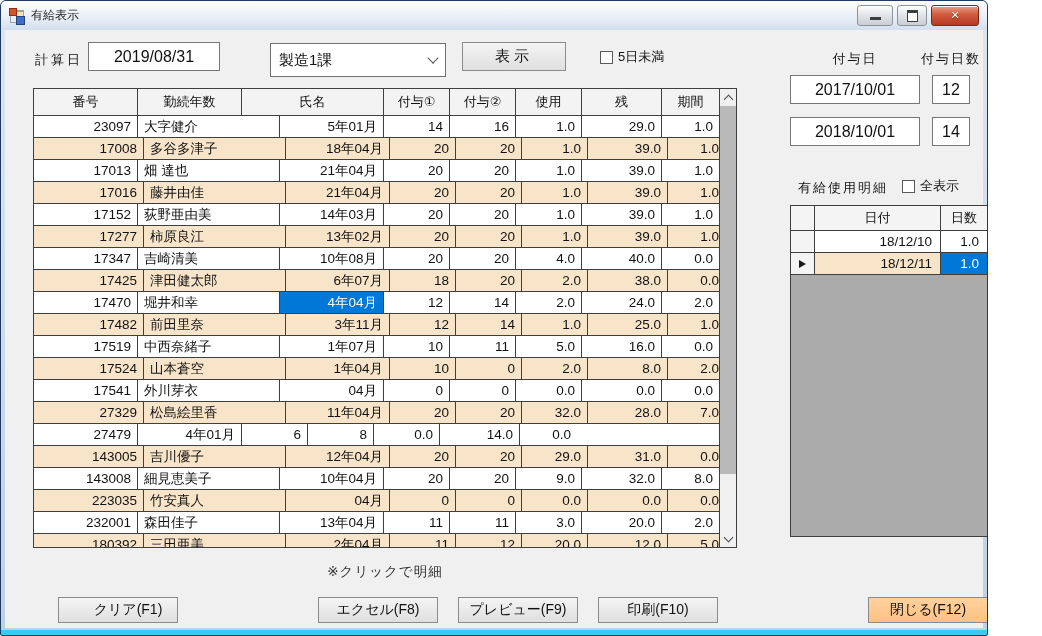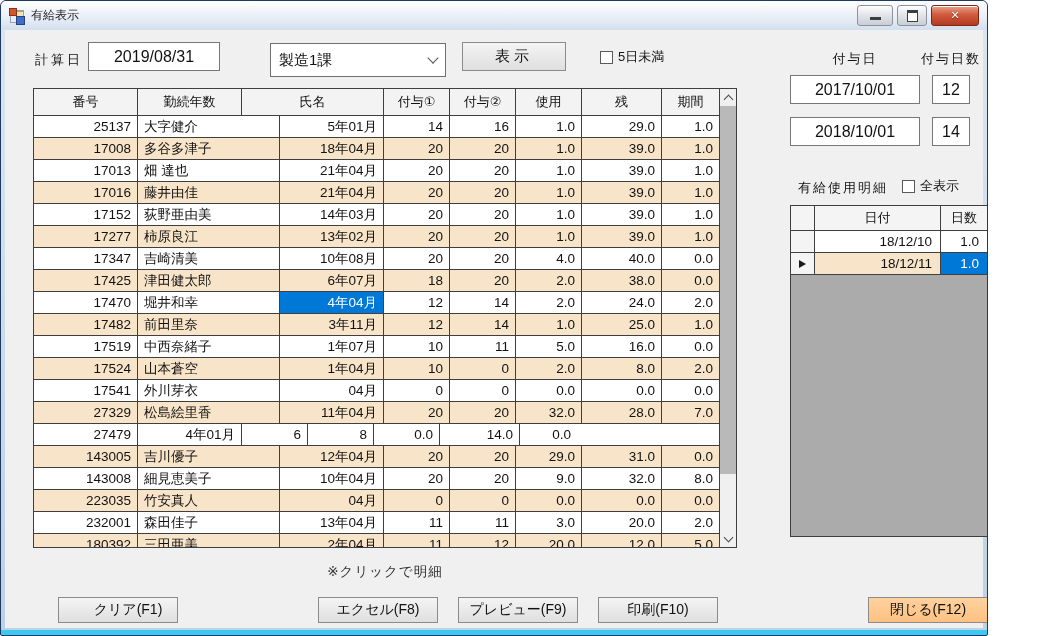--- a/index.html
+++ b/index.html
@@ -63,21 +63,21 @@
   .cb{width:13px;height:13px;background:#ffffff;border:1px solid #5a5a5a;box-sizing:border-box;flex:0 0 13px;}
   .check-row .lbl{position:static;font-size:13px;}
 
   
   .grid{position:absolute;left:28px;top:58px;width:704px;height:460px;background:#ffffff;
     border:1px solid #3f3f3f;box-sizing:border-box;overflow:hidden;}
   .grid-header{display:flex;height:27px;background:#f3f3f3;border-bottom:1px solid #3f3f3f;box-sizing:border-box;}
   .g-h{box-sizing:border-box;border-right:1px solid #3f3f3f;display:flex;align-items:center;justify-content:center;
     font-size:13px;color:#111;}
   .g-row{display:flex;height:22px;border-bottom:1px solid #3f3f3f;box-sizing:border-box;background:#ffffff;}
-  .g-row.alt{background:#f8e4c8;}
+  .g-row.alt{background:#f8e4c8;padding-left:6px;}
   .g-cell{box-sizing:border-box;border-right:1px solid #3f3f3f;padding:0 6px;display:flex;align-items:center;
     font-size:13.5px;color:#111;overflow:hidden;white-space:nowrap;}
   .c0{width:104px;justify-content:flex-end;}
   .c1{width:142px;justify-content:flex-start;}
   .c2{width:104px;justify-content:flex-end;}
   .c3{width:66px;justify-content:flex-end;}
   .c4{width:66px;justify-content:flex-end;}
   .c5{width:66px;justify-content:flex-end;}
   .c6{width:80px;justify-content:flex-end;}
   .c7{width:57px;justify-content:flex-end;border-right:none;}
@@ -174,21 +174,21 @@
           <div class="g-h c2">勤続年数</div>
           <div class="g-h c1">氏名</div>
           <div class="g-h c3">付与①</div>
           <div class="g-h c4">付与②</div>
           <div class="g-h c5">使用</div>
           <div class="g-h c6">残</div>
           <div class="g-h c7">期間</div>
         </div>
       <div class="grid-body">
           <div class="g-row">
-            <div class="g-cell c0">25137</div>
+            <div class="g-cell c0">23097</div>
             <div class="g-cell c1">大字健介</div>
             <div class="g-cell c2">5年01月</div>
             <div class="g-cell c3">14</div>
             <div class="g-cell c4">16</div>
             <div class="g-cell c5">1.0</div>
             <div class="g-cell c6">29.0</div>
             <div class="g-cell c7">1.0</div>
           </div>
           <div class="g-row alt">
             <div class="g-cell c0">17008</div>

